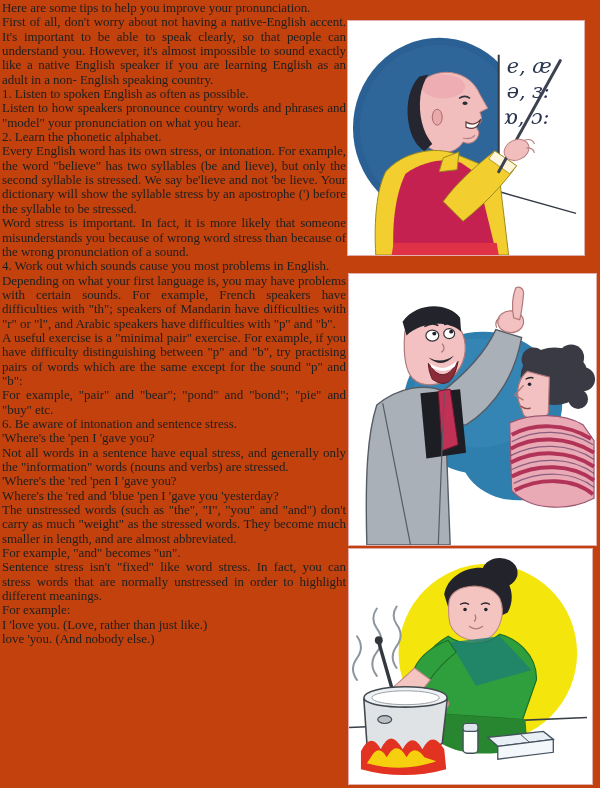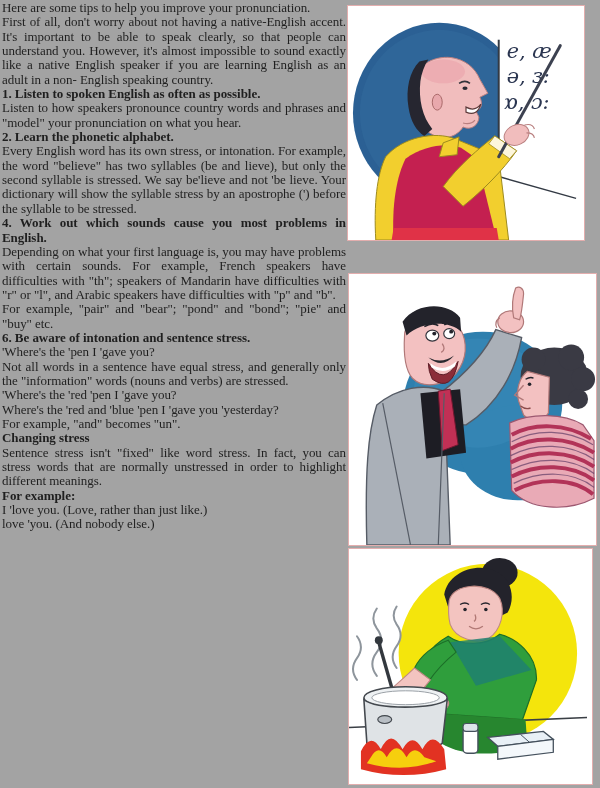--- a/index.html
+++ b/index.html
@@ -1,56 +1,58 @@
 <!DOCTYPE html>
 <html><head>
 <meta charset="utf-8">
 <style>
   * { margin:0; padding:0; box-sizing:border-box; }
   html,body { width:600px; height:788px; background:#ffffff; }
   body { font-family:"Liberation Serif", serif; color:#1f1f1f; position:relative; overflow:hidden; }
-  .page { position:absolute; inset:0; background:#a3a3a3; }
+  .page { position:absolute; inset:0; background:#c2410c; }
   .text-col {
     position:absolute; left:2px; top:1px; width:344px;
     font-size:13px; line-height:14.35px; text-align:justify;
     letter-spacing:-0.05px;
   }
   .text-col p { margin:0; }
-  .text-col p.bold { font-weight:bold; }
+  .text-col p.bold { font-weight:normal; }
   .illus {
     position:absolute; background:#fff; border:1px solid #e3aeae; overflow:hidden;
   }
   .illus svg { display:block; width:100%; height:100%; }
-  #illus-teacher { left:347px; top:5px;   width:238px; height:236px; }
+  #illus-teacher { left:347px; top:20px;   width:238px; height:236px; }
   #illus-talk    { left:348px; top:273px; width:249px; height:273px; }
   #illus-cook    { left:348px; top:548px; width:245px; height:237px; }
   .board-text { font-family:"DejaVu Serif", serif; font-style:italic; font-size:21px; fill:#2a3550; }
 </style>
 </head>
 <body>
 
 <div class="page">
 
   <div class="text-col">
       <p>Here are some tips to help you improve your pronunciation.</p>
       <p>First of all, don't worry about not having a native-English accent. It's important to be able to speak clearly, so that people can understand you. However, it's almost impossible to sound exactly like a native English speaker if you are learning English as an adult in a non- English speaking country.</p>
       <p class="bold">1. Listen to spoken English as often as possible.</p>
       <p>Listen to how speakers pronounce country words and phrases and "model" your pronunciation on what you hear.</p>
       <p class="bold">2. Learn the phonetic alphabet.</p>
       <p>Every English word has its own stress, or intonation. For example, the word "believe" has two syllables (be and lieve), but only the second syllable is stressed. We say be'lieve and not 'be lieve. Your dictionary will show the syllable stress by an apostrophe (') before the syllable to be stressed.</p>
+      <p>Word stress is important. In fact, it is more likely that someone misunderstands you because of wrong word stress than because of the wrong pronunciation of a sound.</p>
       <p class="bold">4. Work out which sounds cause you most problems in English.</p>
       <p>Depending on what your first language is, you may have problems with certain sounds. For example, French speakers have difficulties with "th"; speakers of Mandarin have difficulties with "r" or "l", and Arabic speakers have difficulties with "p" and "b".</p>
+      <p>A useful exercise is a "minimal pair" exercise. For example, if you have difficulty distinguishing between "p" and "b", try practising pairs of words which are the same except for the sound "p" and "b":</p>
       <p>For example, "pair" and "bear"; "pond" and "bond"; "pie" and "buy" etc.</p>
       <p class="bold">6. Be aware of intonation and sentence stress.</p>
       <p>'Where's the 'pen I 'gave you?</p>
       <p>Not all words in a sentence have equal stress, and generally only the "information" words (nouns and verbs) are stressed.</p>
       <p>'Where's the 'red 'pen I 'gave you?</p>
       <p>Where's the 'red and 'blue 'pen I 'gave you 'yesterday?</p>
+      <p>The unstressed words (such as "the", "I", "you" and "and") don't carry as much "weight" as the stressed words. They become much smaller in length, and are almost abbreviated.</p>
       <p>For example, "and" becomes "un".</p>
-      <p class="bold">Changing stress</p>
       <p>Sentence stress isn't "fixed" like word stress. In fact, you can stress words that are normally unstressed in order to highlight different meanings.</p>
       <p class="bold">For example:</p>
       <p>I 'love you. (Love, rather than just like.)</p>
       <p>love 'you. (And nobody else.)</p>
     </div>
 
   <div class="illus" id="illus-teacher">
     <svg viewBox="0 0 238 236">
 
       <ellipse cx="92" cy="108" rx="87" ry="91" fill="#2b6094"></ellipse>

